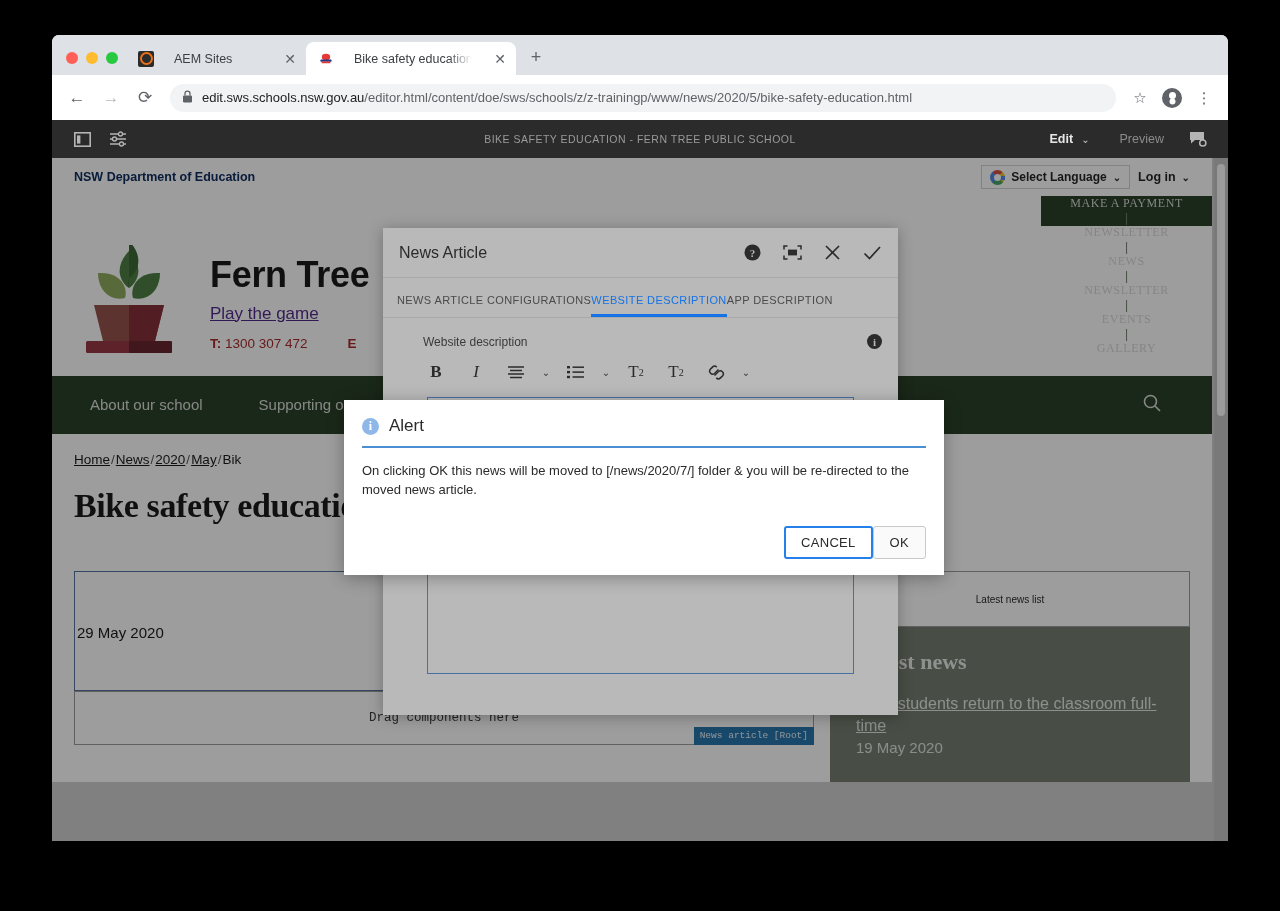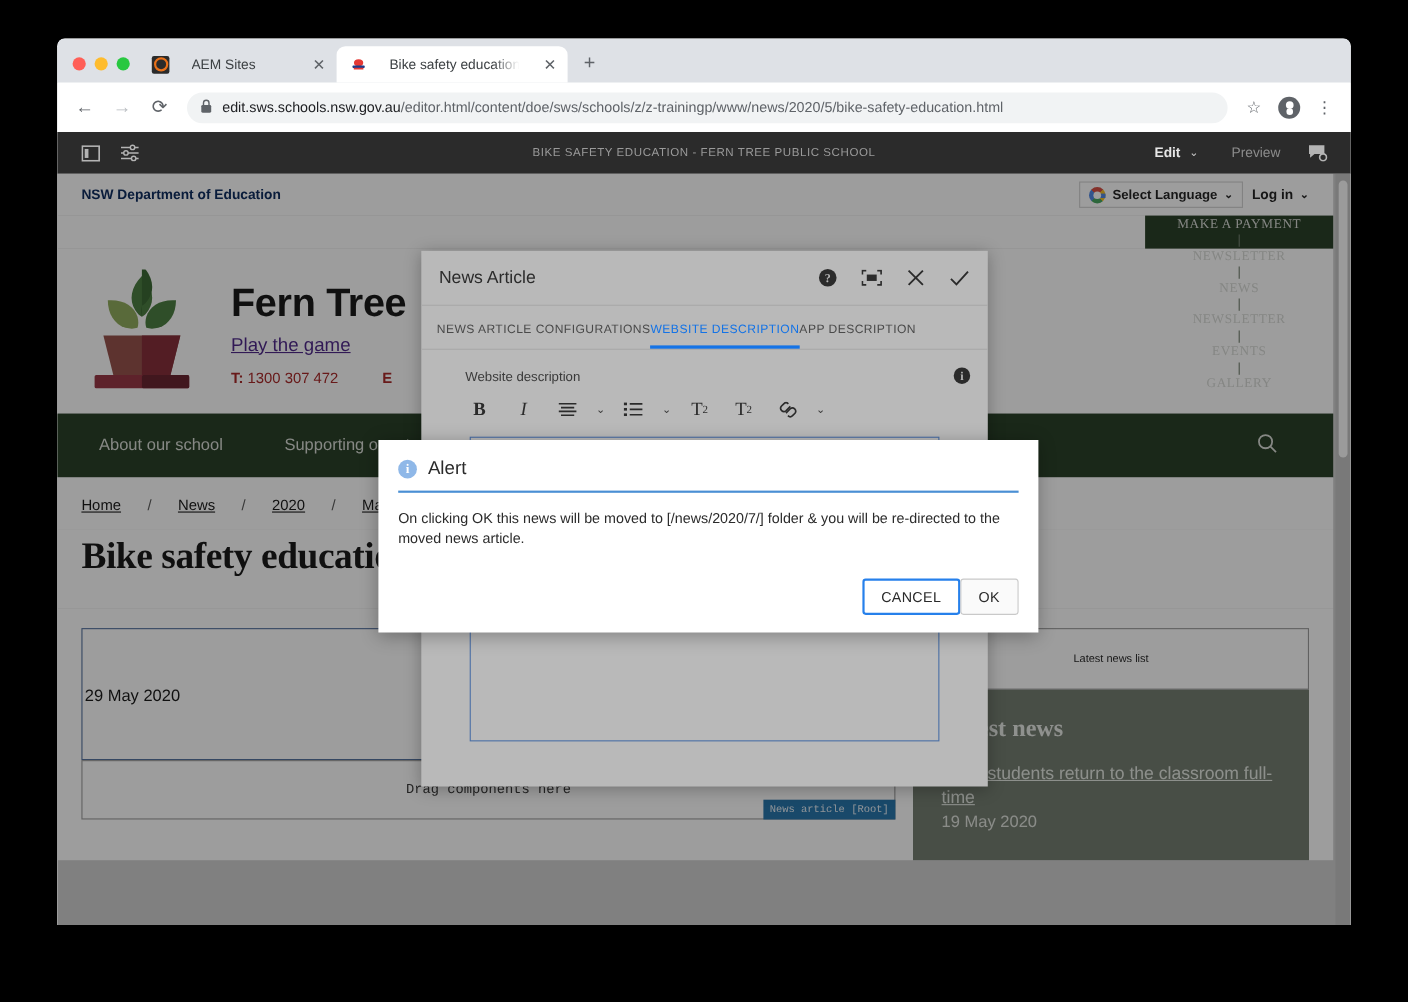--- a/index.html
+++ b/index.html
@@ -264,21 +264,21 @@
     text-decoration: none;
     line-height: 1.25;
   }
   .main-nav .search-btn { margin-left: auto; padding-right: 40px; color: #d9ddd6; }
 
   .breadcrumb {
     background: #fff;
     padding: 18px 22px 14px 22px;
     font-size: 13.5px;
     color: #111;
-    display: flex; align-items: center; gap: 24px;
+    display: flex; align-items: center; gap: 1px;
   }
   .breadcrumb a { color: #111; text-decoration: underline; }
   .breadcrumb .sep { color: #555; }
 
   .page-title-wrap { background: #fff; padding: 6px 22px 28px 22px; }
   .page-title {
     font-family: "Liberation Serif", serif;
     font-size: 34px; font-weight: bold; color: #111;
     letter-spacing: -0.4px;
   }

